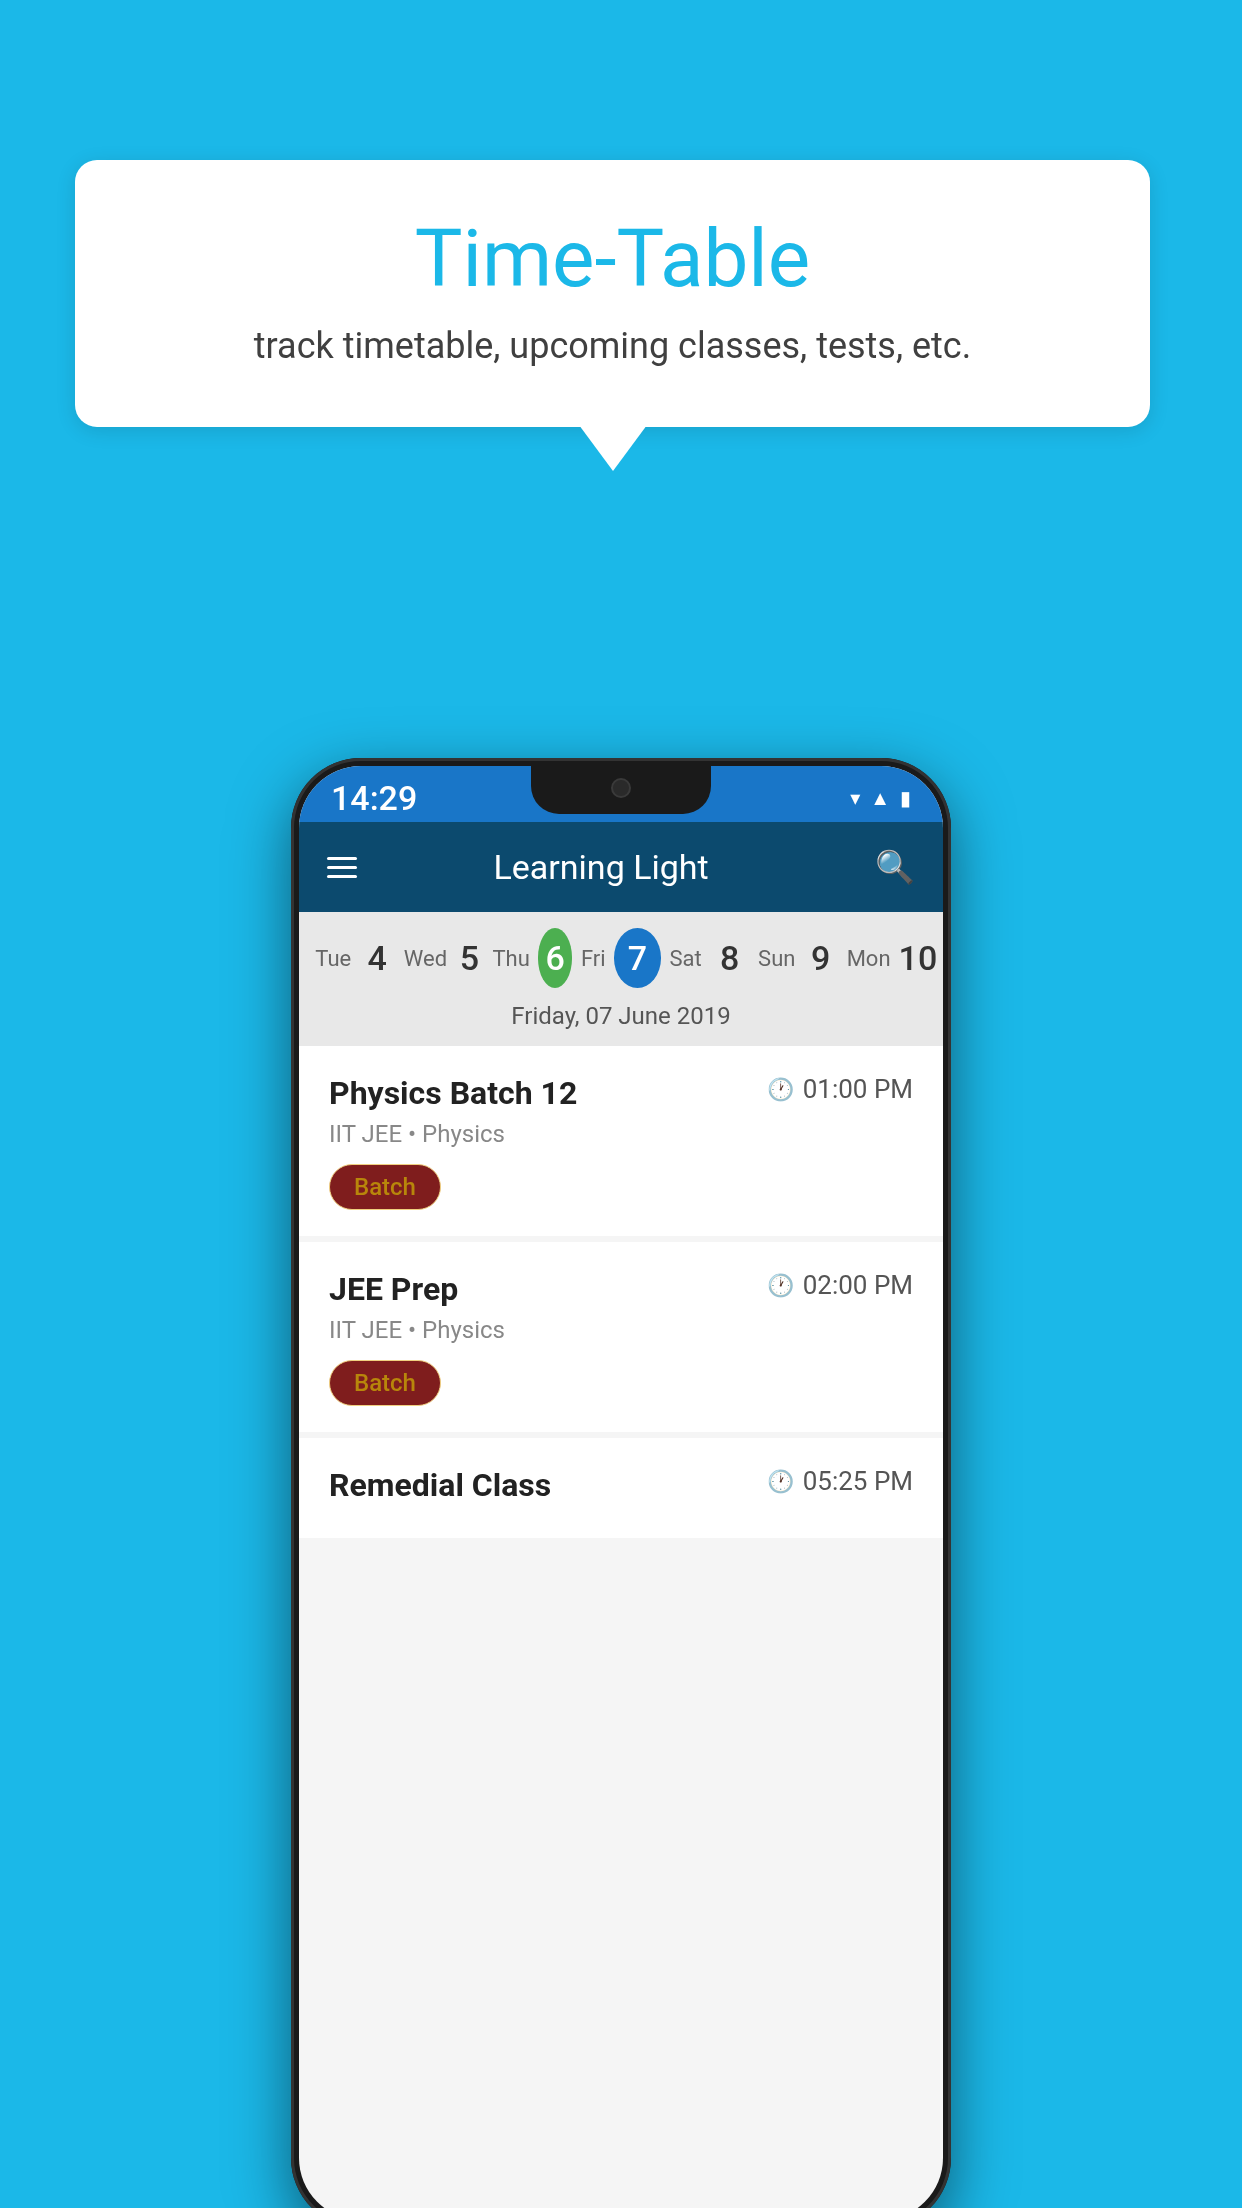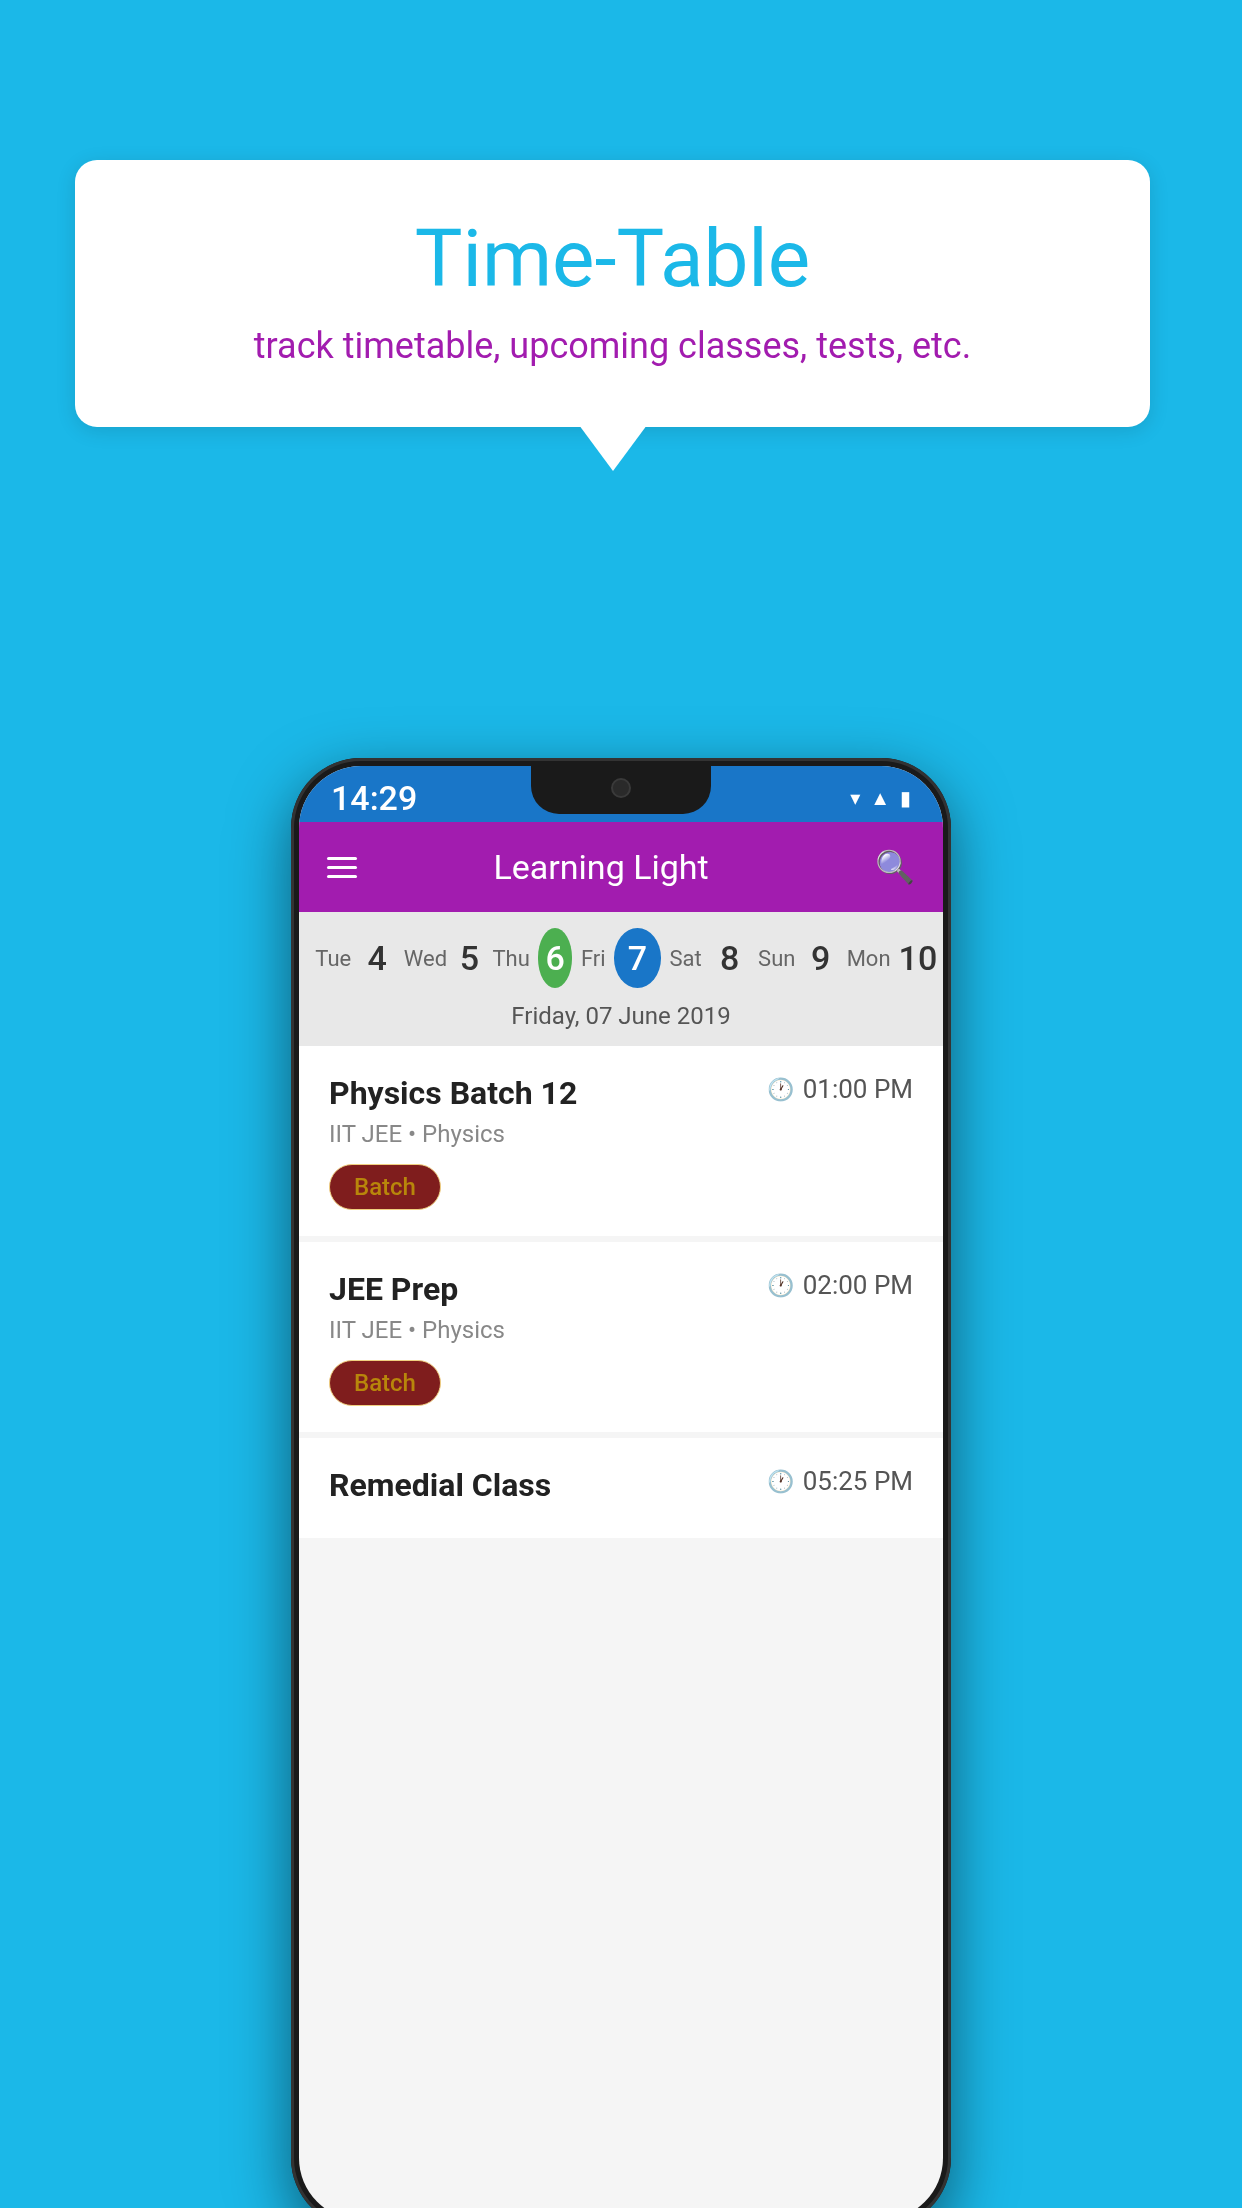--- a/index.html
+++ b/index.html
@@ -43,21 +43,21 @@
     .bubble-title {
       font-size: 80px;
       font-weight: 400;
       color: #1BB8E8;
       margin-bottom: 22px;
       line-height: 1.1;
     }
 
     .bubble-subtitle {
       font-size: 36px;
-      color: #a21caf;
+      color: #404040;
       font-weight: 400;
     }
 
     
     .phone-frame {
       position: absolute;
       bottom: -20px;
       left: 50%;
       transform: translateX(-50%);
       width: 660px;
@@ -123,21 +123,21 @@
     }
 
     .status-icons {
       display: flex;
       align-items: center;
       gap: 10px;
     }
 
     
     .app-bar {
-      background: #a21caf;
+      background: #0c4a6e;
       height: 90px;
       display: flex;
       align-items: center;
       padding: 0 28px;
       gap: 32px;
       justify-content: flex-end;
     }
 
     .hamburger-icon {
       color: white;

